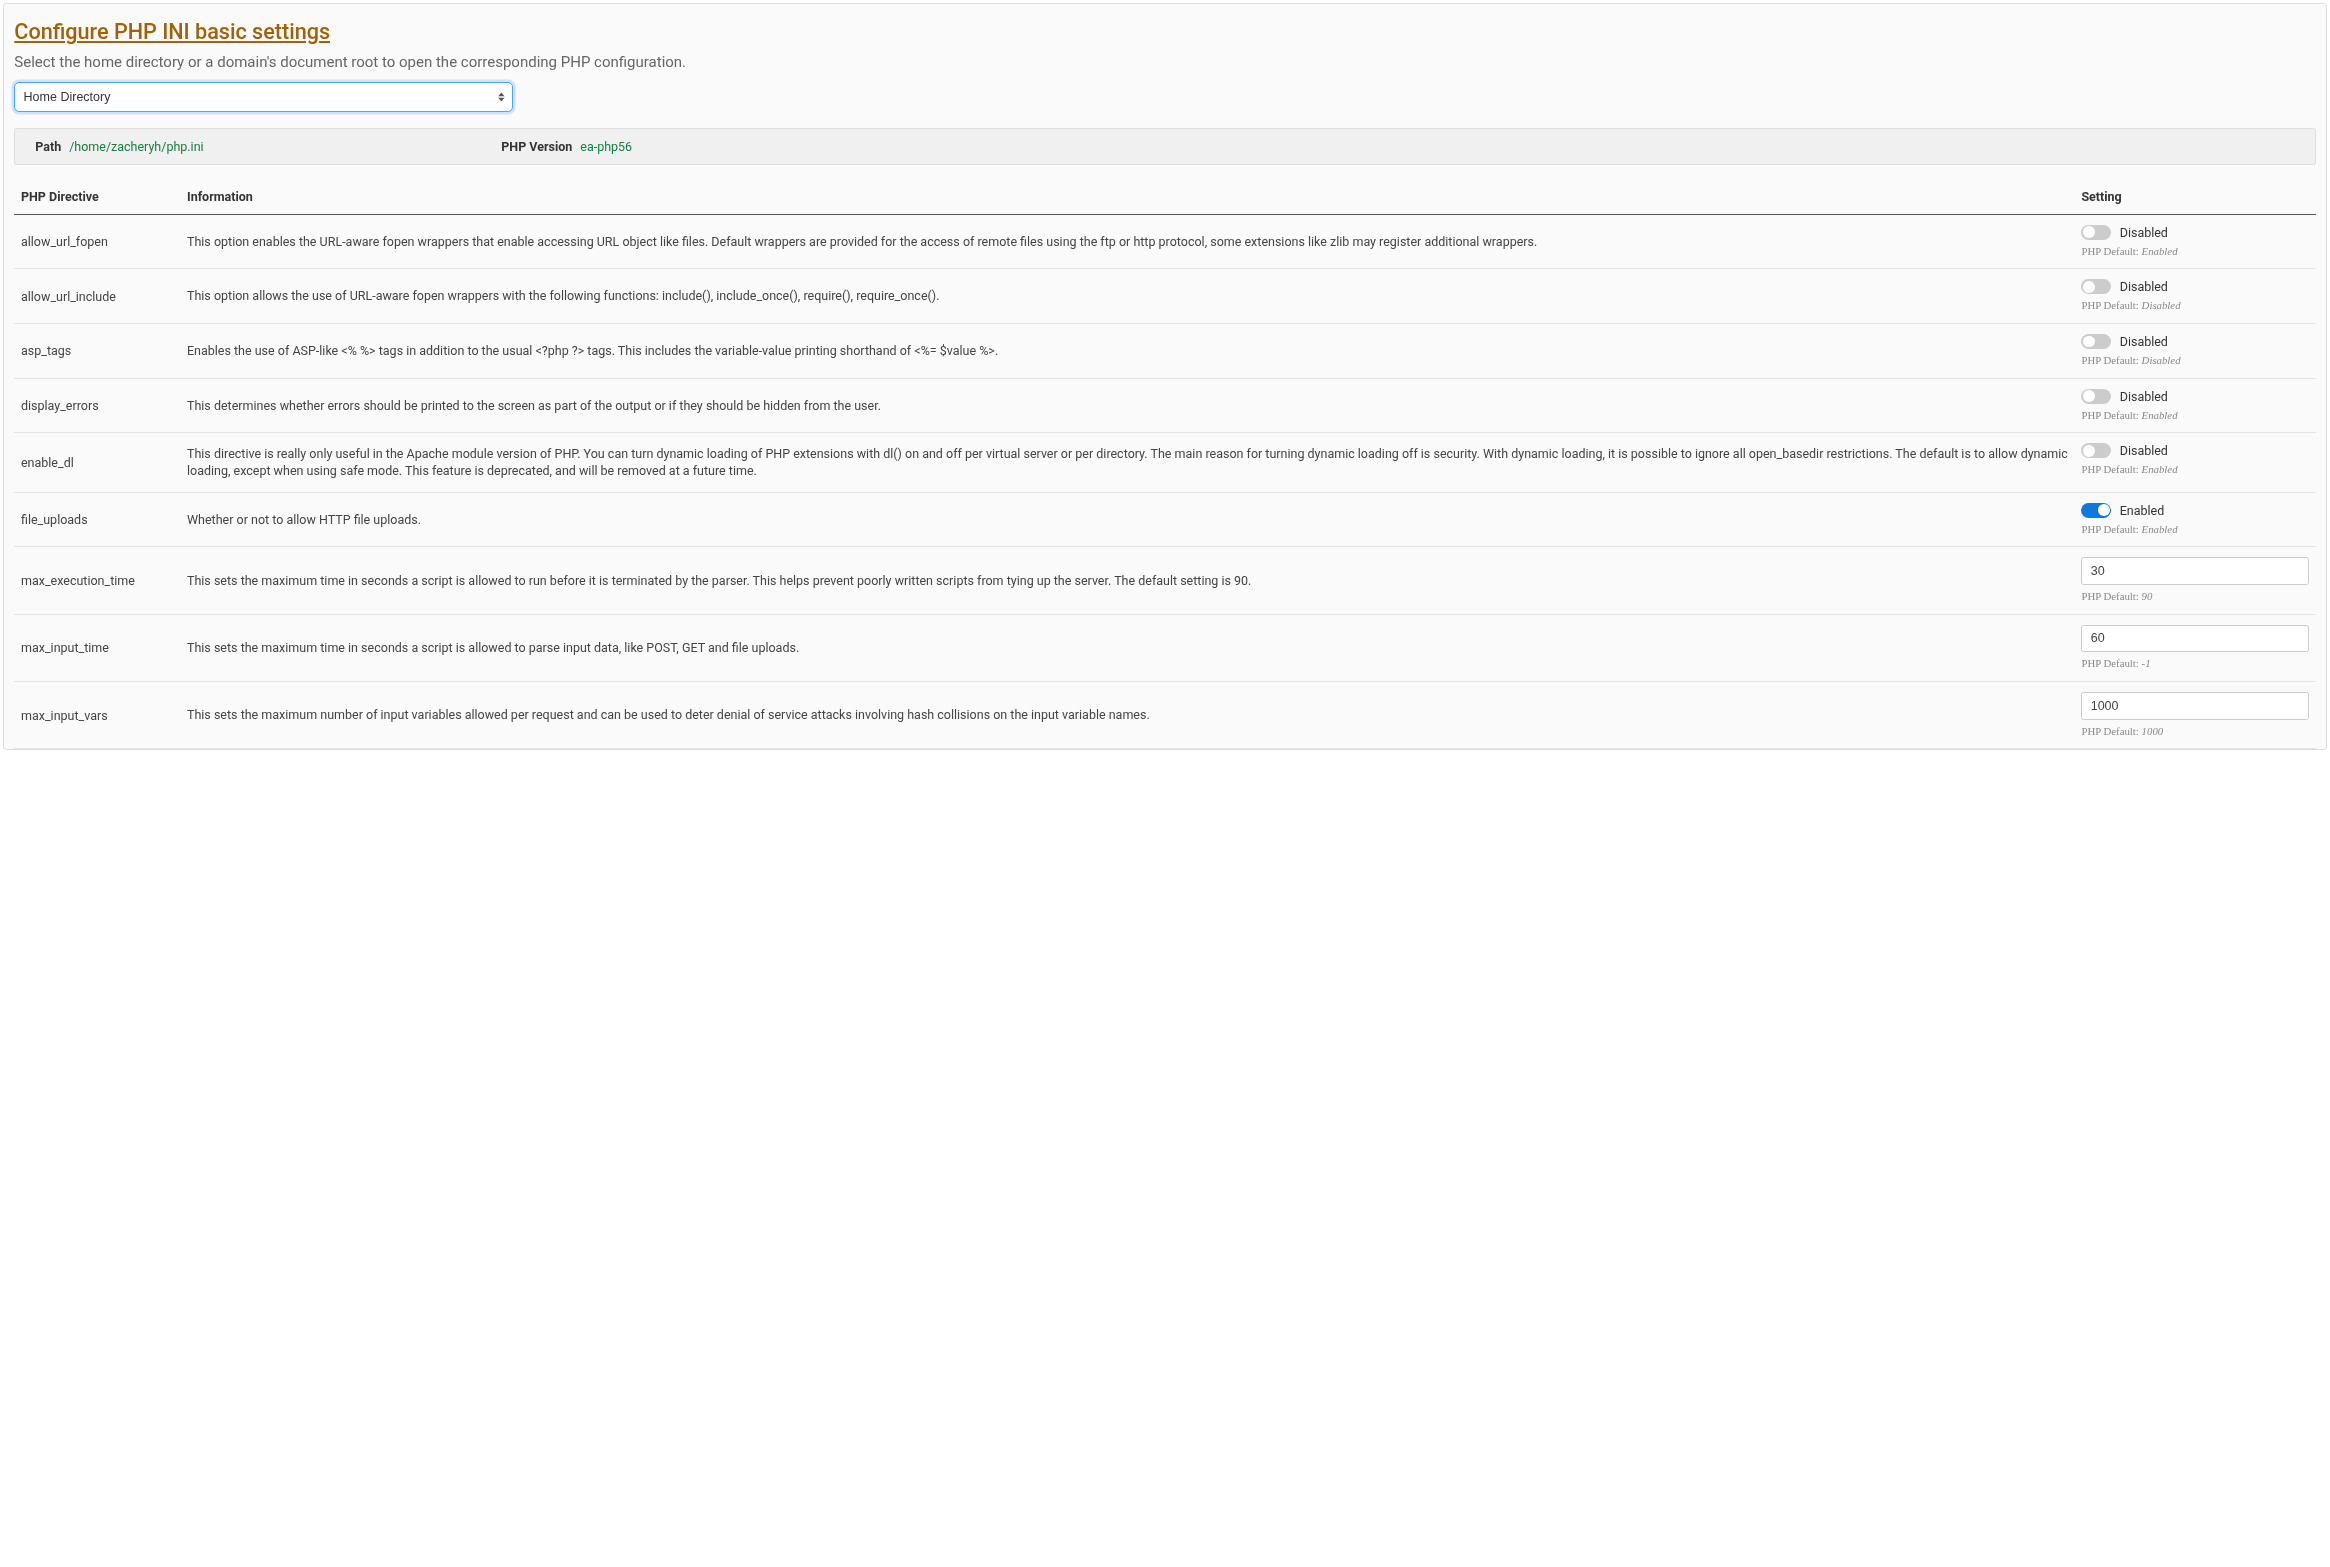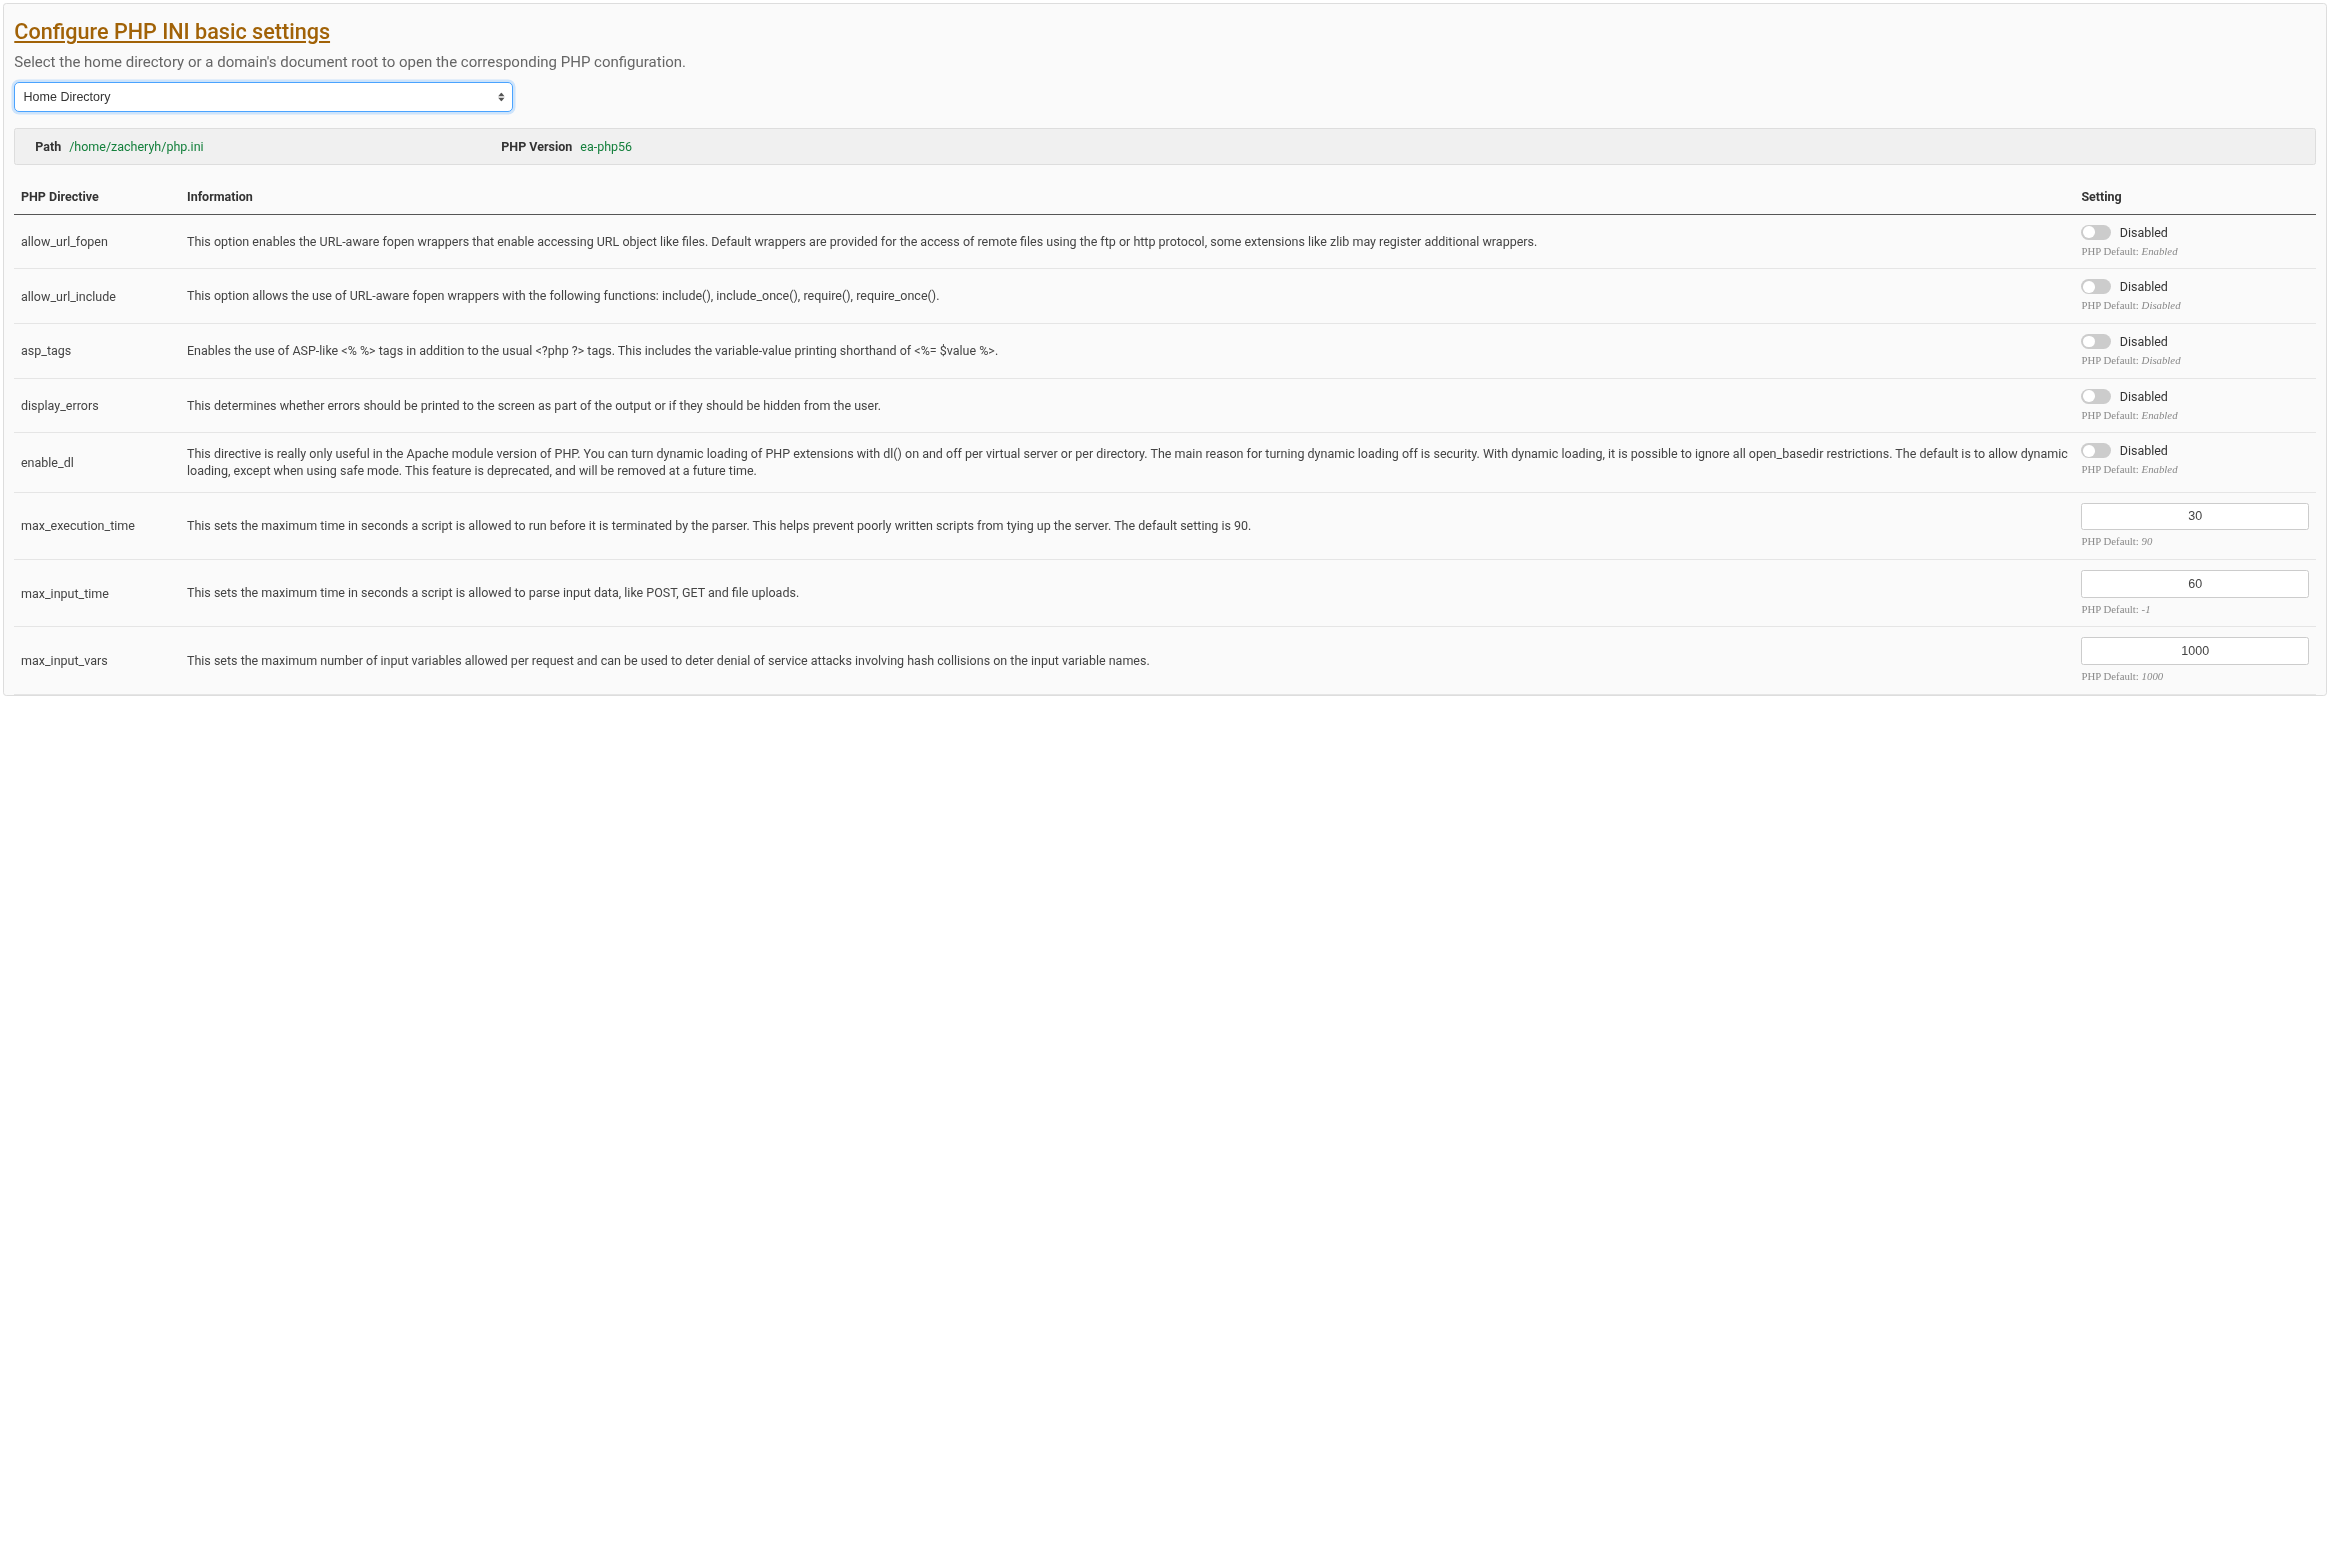--- a/index.html
+++ b/index.html
@@ -130,21 +130,20 @@
 .default-text .dv { font-style: italic; }
 .text-input {
   width: 100%;
   padding: 5.8px 8.3px;
   font-size: 12.5px;
   border: 0.8px solid #ccc;
   border-radius: 2.5px;
   background: #fff;
   color: #444;
   margin-bottom: 5px;
-  text-align: center;
 }
 </style>
 </head>
 <body>
 
 <div class="container">
 
   <h1>Configure PHP INI basic settings</h1>
   <p class="subtitle">Select the home directory or a domain's document root to open the corresponding PHP configuration.</p>
 
@@ -241,20 +240,33 @@
             <div class="setting-row">
               <div class="toggle off">
                 <div class="knob"></div>
               </div>
               <span class="toggle-label">Disabled</span>
             </div>
             <div class="default-text"><span>PHP Default: </span><span class="dv">Enabled</span></div>
           </td>
         </tr>
         <tr>
+          <td class="col-directive">file_uploads</td>
+          <td class="col-info">Whether or not to allow HTTP file uploads.</td>
+          <td class="col-setting">
+            <div class="setting-row">
+              <div class="toggle on">
+                <div class="knob"></div>
+              </div>
+              <span class="toggle-label">Enabled</span>
+            </div>
+            <div class="default-text"><span>PHP Default: </span><span class="dv">Enabled</span></div>
+          </td>
+        </tr>
+        <tr>
           <td class="col-directive">max_execution_time</td>
           <td class="col-info">This sets the maximum time in seconds a script is allowed to run before it is terminated by the parser. This helps prevent poorly written scripts from tying up the server. The default setting is 90.</td>
           <td class="col-setting"><input class="text-input" type="text" value="30" style=""><div class="default-text"><span>PHP Default: </span><span class="dv">90</span></div></td>
         </tr>
         <tr>
           <td class="col-directive">max_input_time</td>
           <td class="col-info">This sets the maximum time in seconds a script is allowed to parse input data, like POST, GET and file uploads.</td>
           <td class="col-setting"><input class="text-input" type="text" value="60" style=""><div class="default-text"><span>PHP Default: </span><span class="dv">-1</span></div></td>
         </tr>
         <tr>

